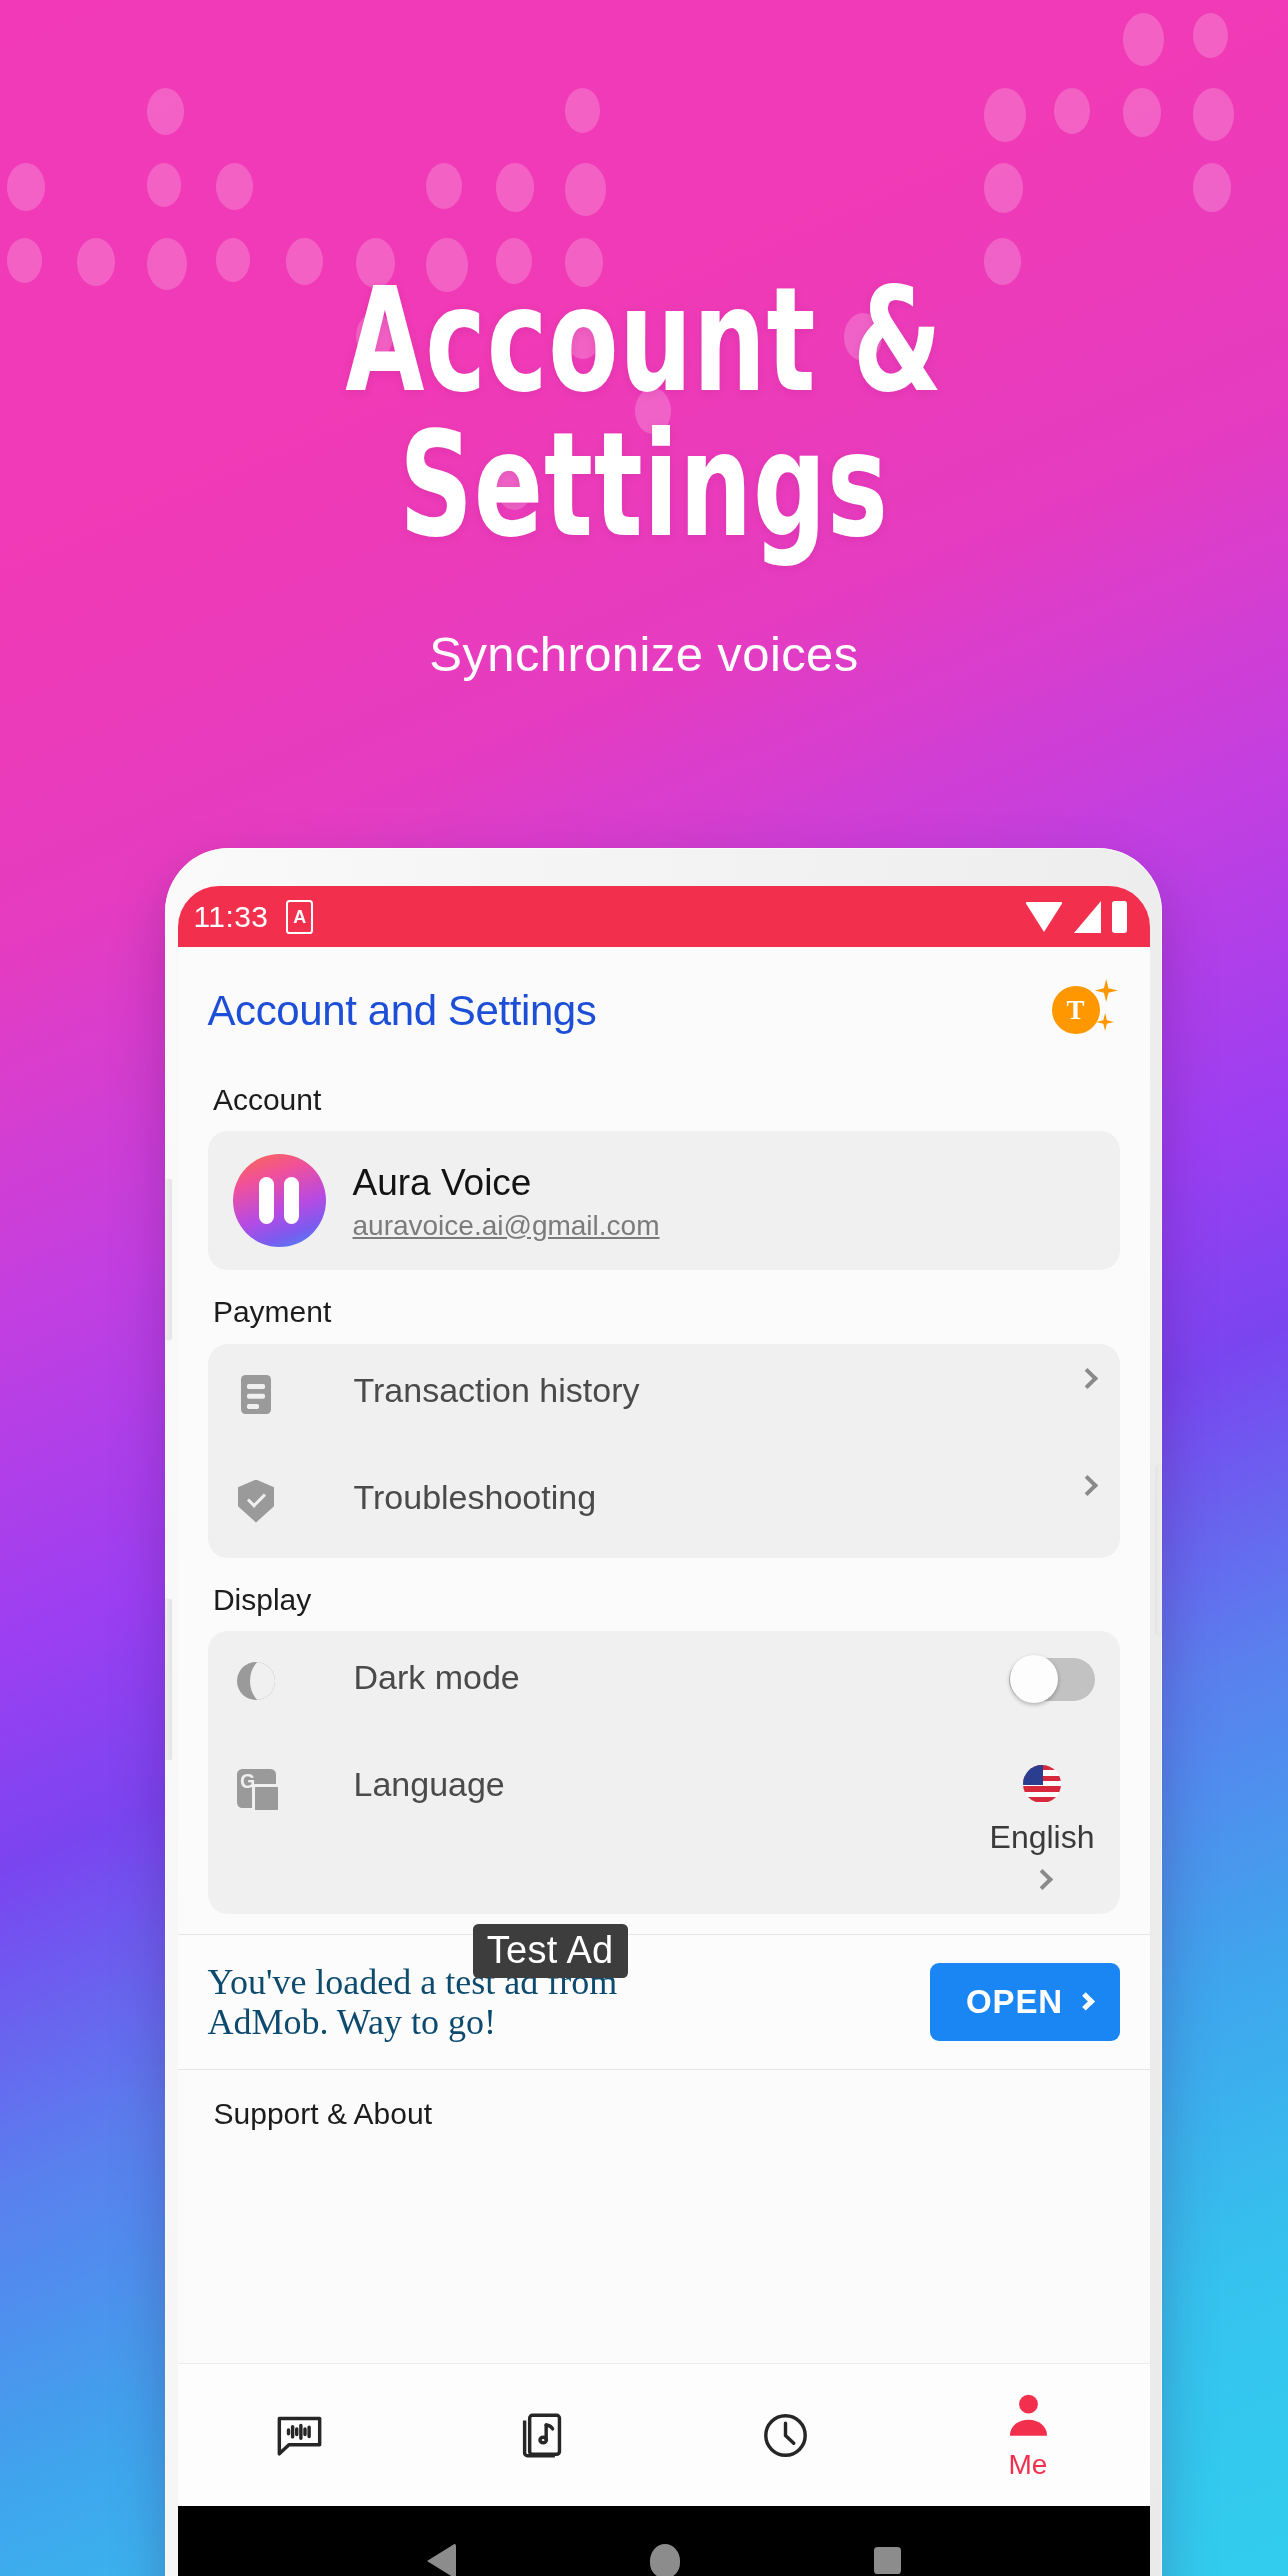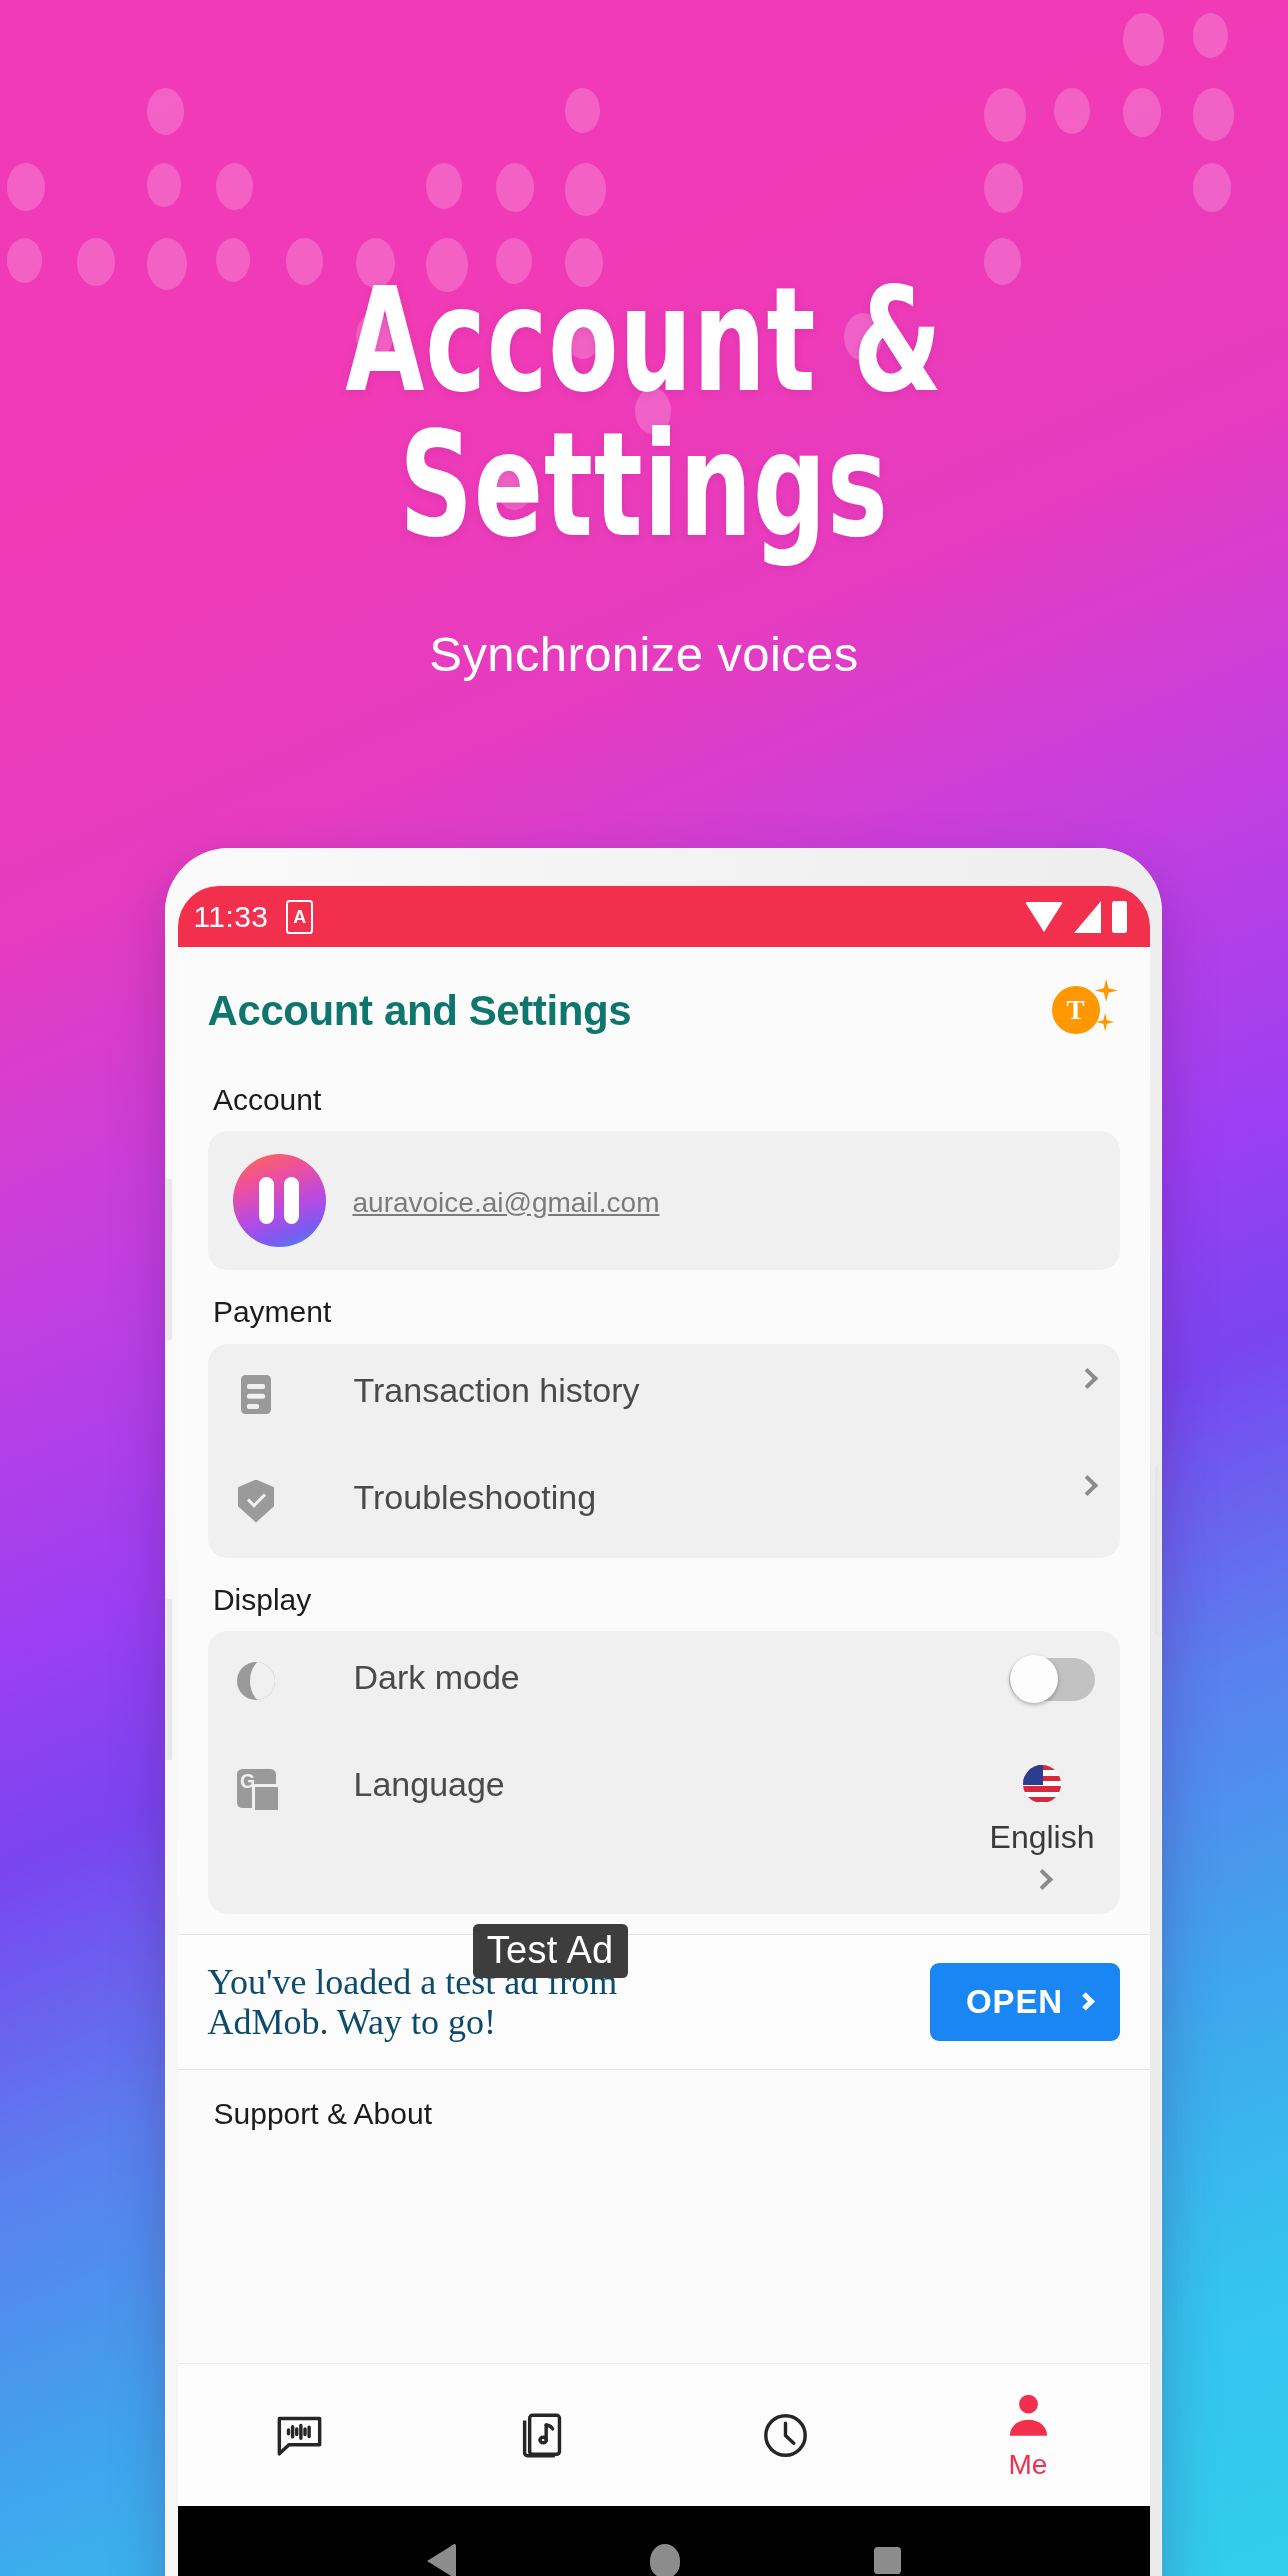--- a/index.html
+++ b/index.html
@@ -98,21 +98,21 @@
   .ic-wifi { width:0;height:0; border-left:19px solid transparent; border-right:19px solid transparent; border-top:30px solid #fff; border-radius:2.7px; }
   .ic-sig  { width:0;height:0; border-left:27px solid transparent; border-bottom:32px solid #fff; }
   .ic-bat  { width:15px;height:32px;background:#fff;border-radius:2.7px; }
 
   
   .app-header {
     display:flex; align-items:center;
     padding:32px 30px 16px 30px;
     background:#fbfbfb;
   }
-  .app-title { font-size:42px; color:#0f766e; font-weight:700; letter-spacing:-0.4px; }
+  .app-title { font-size:42px; color:#1d4ed8; font-weight:400; letter-spacing:-0.4px; }
   .pro-badge { margin-left:auto; position:relative; width:68px; height:63px; }
   .pro-circle {
     position:absolute; left:0; top:7.2px;
     width:48px; height:48px; border-radius:50%;
     background:#ff9800;
     display:flex; align-items:center; justify-content:center;
     color:#fff; font-size:27px; font-weight:700; font-family:"Liberation Serif", serif;
   }
   .spark { position:absolute; background:#ff9800;
     clip-path:polygon(50% 0%,60% 40%,100% 50%,60% 60%,50% 100%,40% 60%,0% 50%,40% 40%); }
@@ -301,20 +301,21 @@
     <div class="scroll">
 
       <div class="sec-label">Account</div>
       <div class="card">
         <div class="acct-row">
           <div class="avatar">
             <div class="av-bar"></div>
             <div class="av-bar"></div>
           </div>
           <div class="acct-text">
+            <div class="acct-name">Aura Voice</div>
             <div class="acct-mail">auravoice.ai@gmail.com</div>
           </div>
         </div>
       </div>
 
       <div class="sec-label">Payment</div>
       <div class="card">
         <div class="row">
           <span class="row-ic">
               <span class="ic-receipt"></span>

